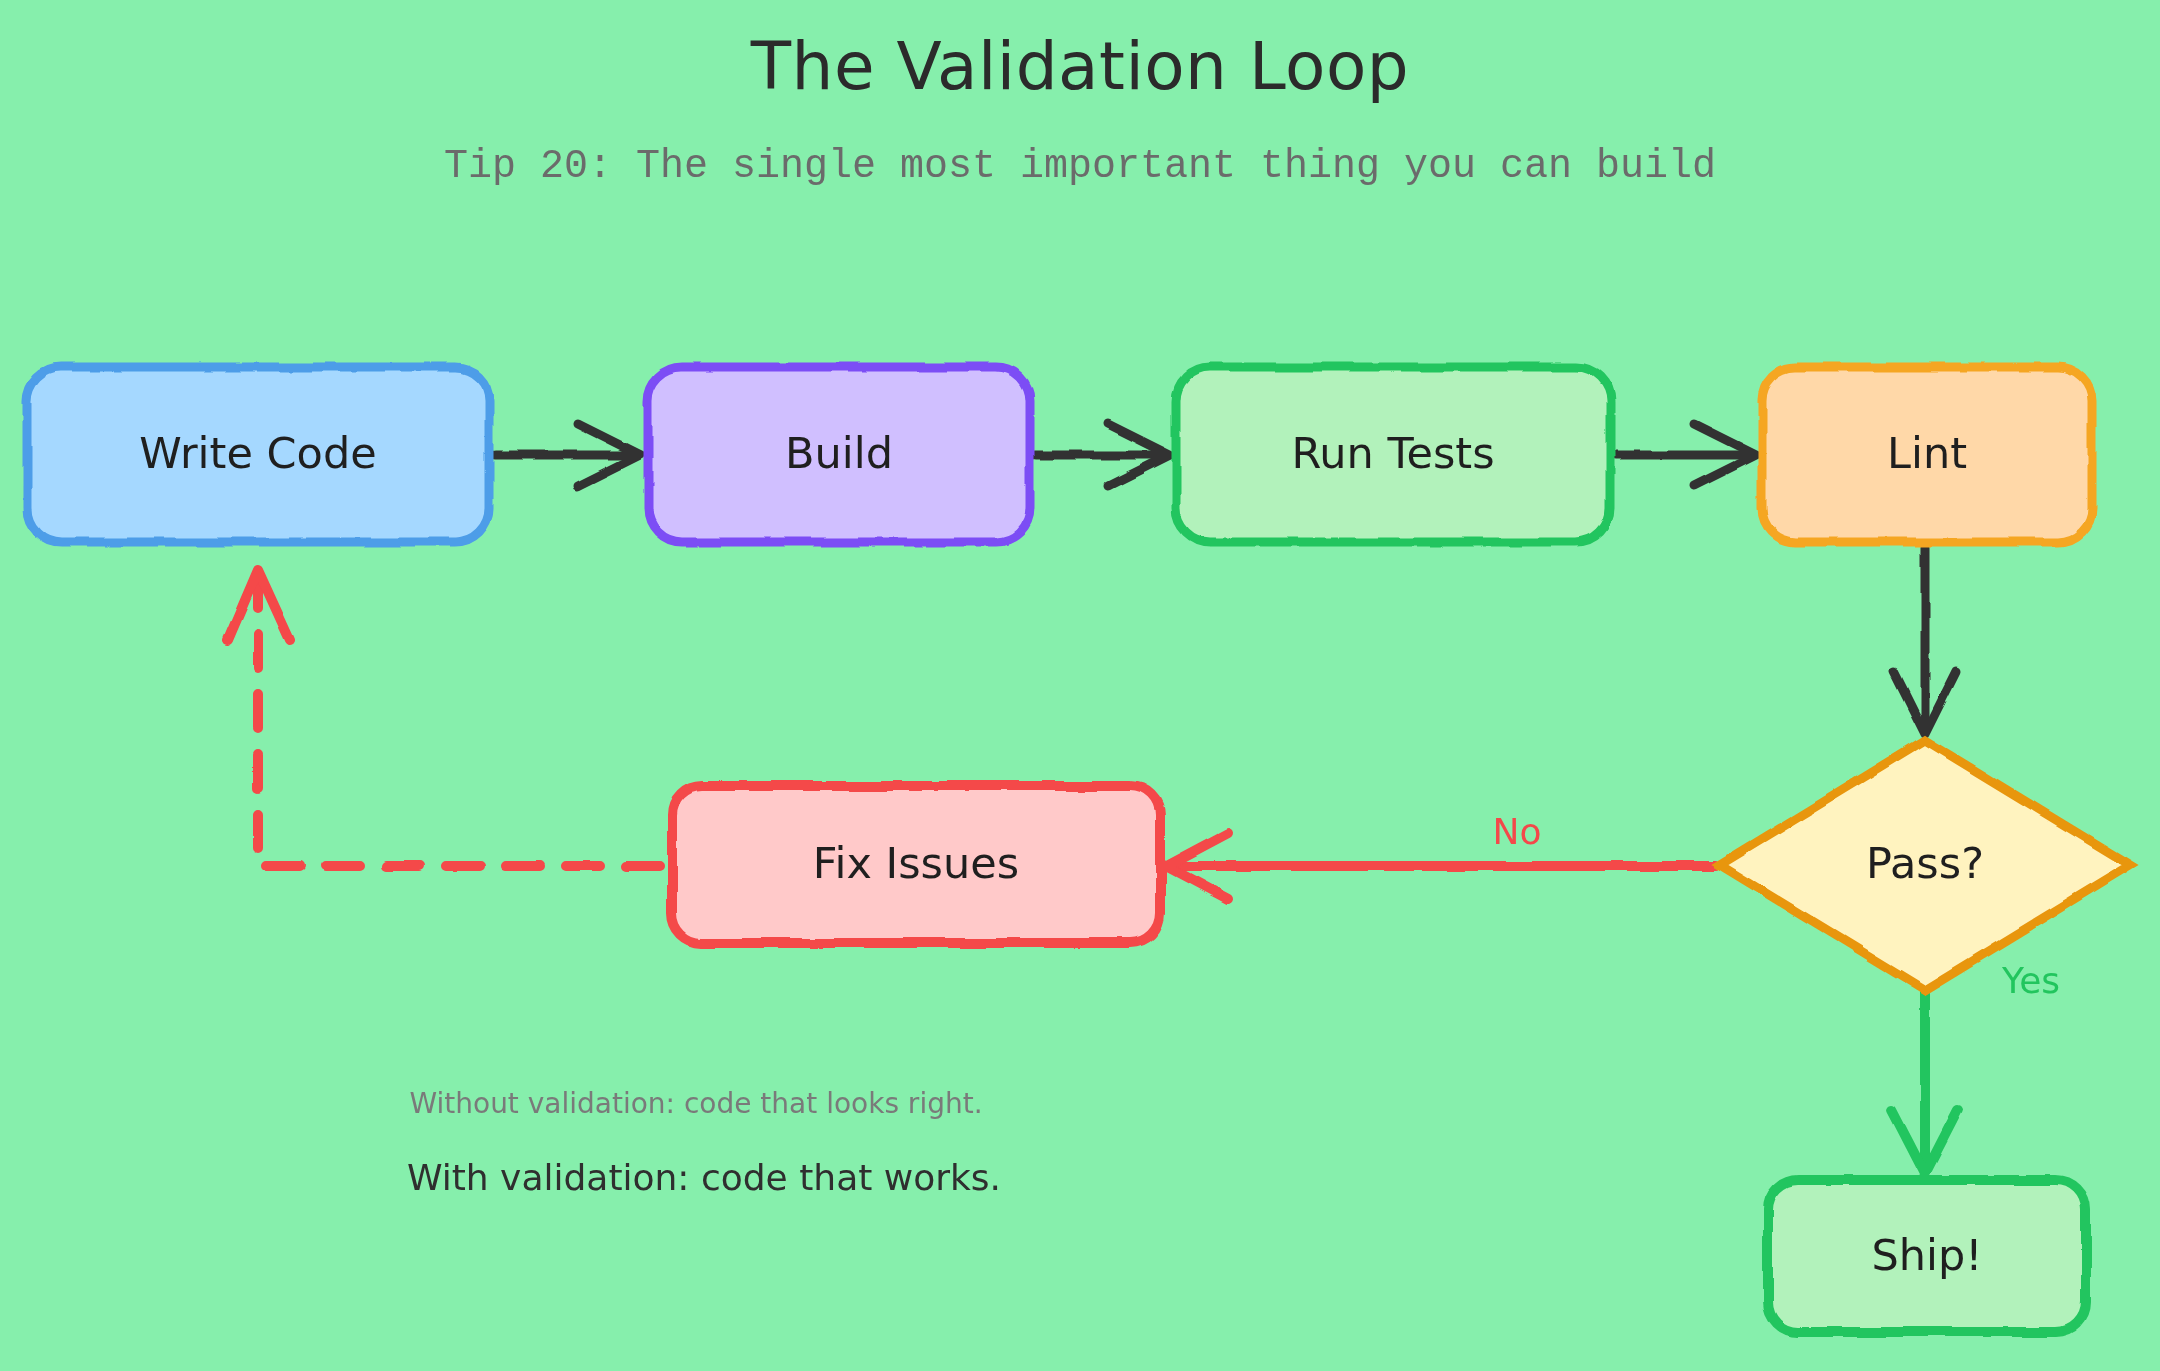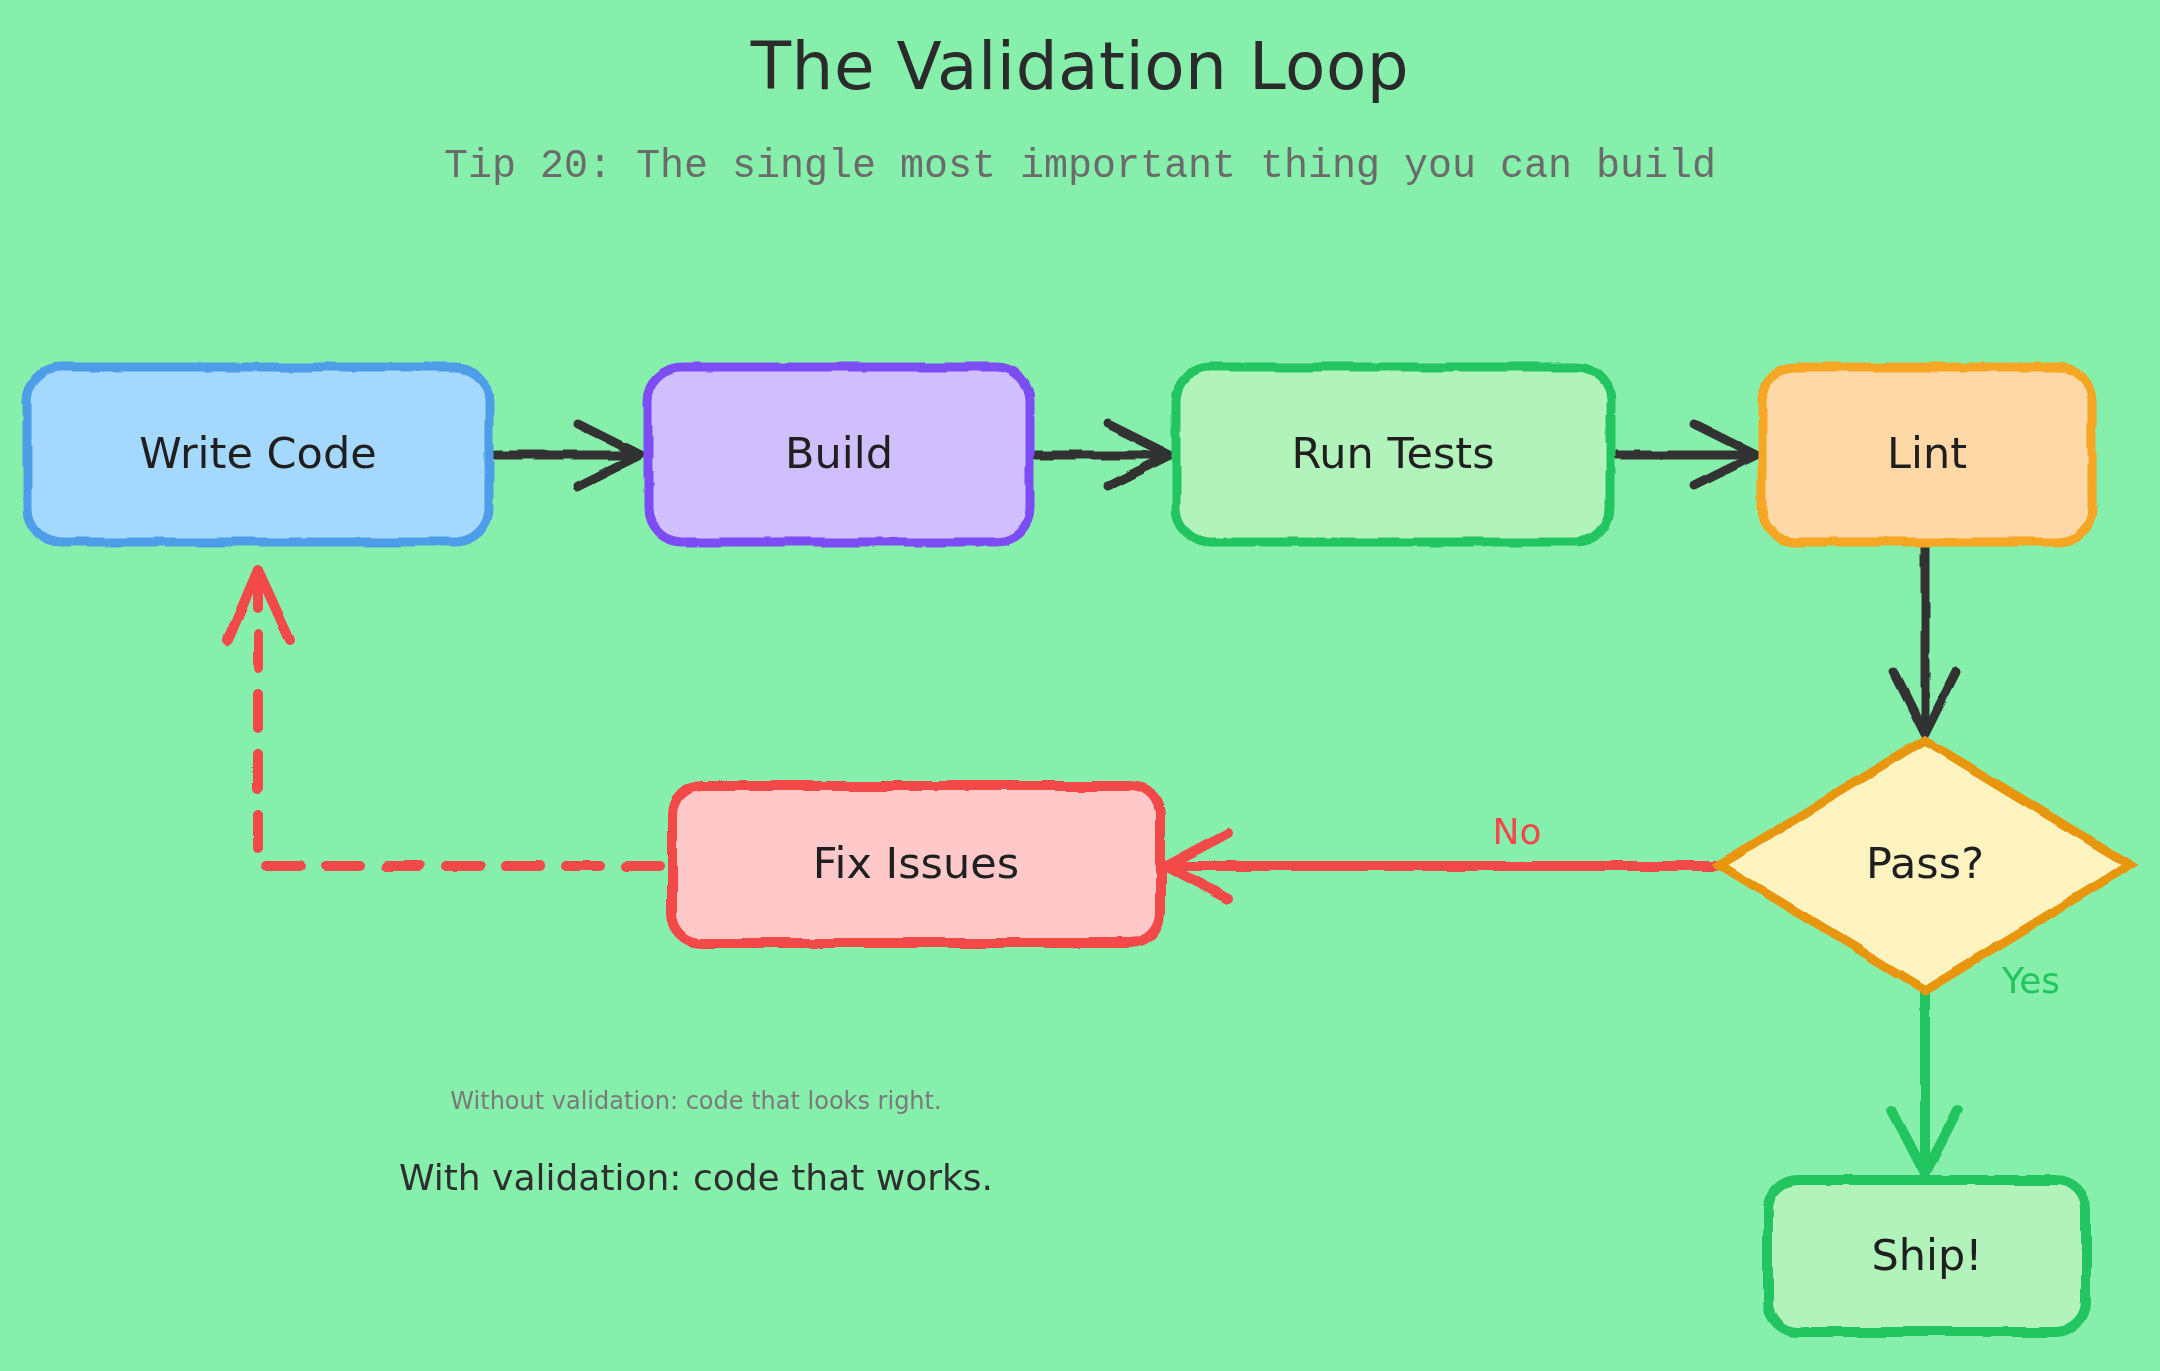--- a/index.html
+++ b/index.html
@@ -35,31 +35,32 @@
     width: 2160px;
     text-align: center;
     font-size: 40px;
     color: #6b6b6b;
     font-family: Liberation Mono, monospace;
   }
   #foot1 {
     left: 0; top: 1087px;
     width: 1392px;
     text-align: center;
-    font-size: 24px;
+    font-size: 28px;
     color: #7a7a7a;
     font-family: "DejaVu Sans", sans-serif;
   }
   #foot2 {
     left: 0; top: 1157px;
     width: 1392px;
     text-align: center;
     font-size: 36px;
     color: #2f2f2f;
     font-family: "DejaVu Sans", sans-serif;
+    padding-left: 8px;
   }
 
   svg#diagram {
     position: absolute;
     left: 0; top: 0;
     width: 2160px;
     height: 1371px;
   }
   .node-label {
     font-family: "DejaVu Sans", sans-serif;

